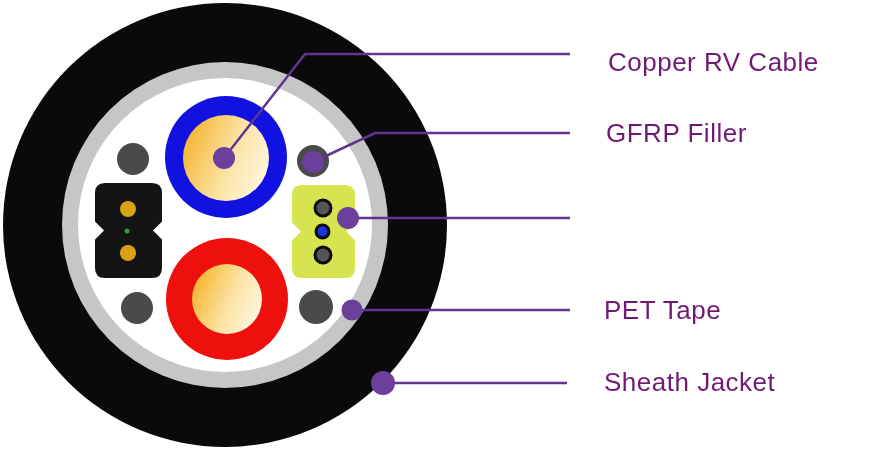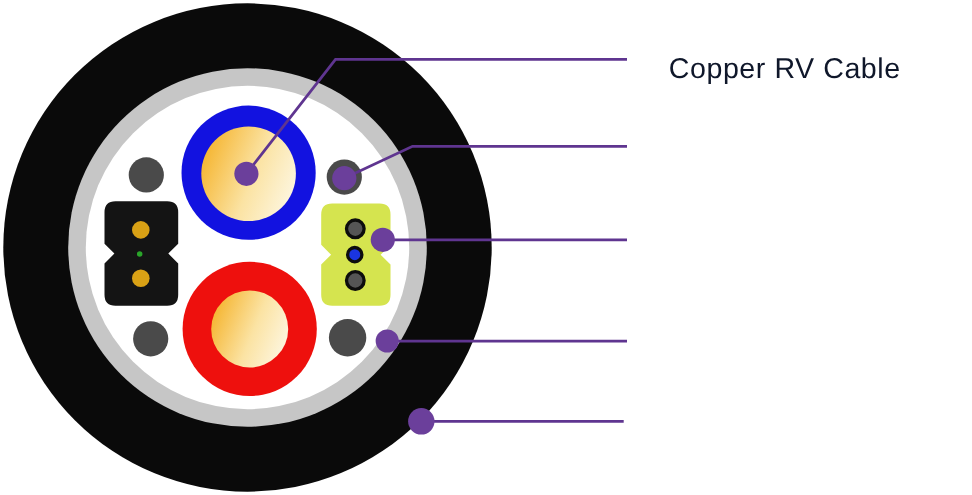--- a/index.html
+++ b/index.html
@@ -17,21 +17,21 @@
   }
   .stage svg {
     position: absolute;
     left: 0;
     top: 0;
   }
   .lbl {
     position: absolute;
     font-size: 26px;
     line-height: 32px;
-    color: #0f172a;
+    color: #701a75;
     letter-spacing: 0.5px;
     white-space: nowrap;
   }
   .lbl1 { left: 608px; top: 46px; }
   .lbl2 { left: 606px; top: 117px; }
   .lbl3 { left: 599px; top: 202px; }
   .lbl4 { left: 604px; top: 294px; }
   .lbl5 { left: 604px; top: 366px; }
 </style>
 </head>
@@ -82,14 +82,17 @@
     <path d="M383,383 H567" fill="none" stroke="#5f3590" stroke-width="2.5"></path>
 
     <circle cx="224" cy="158" r="11" fill="#6b3f9b"></circle>
     <circle cx="313" cy="162" r="11" fill="#6b3f9b"></circle>
     <circle cx="348" cy="218" r="11" fill="#6b3f9b"></circle>
     <circle cx="352" cy="310" r="10.5" fill="#6b3f9b"></circle>
     <circle cx="383" cy="383" r="12" fill="#6b3f9b"></circle>
   </svg>
 
   <div class="lbl lbl1">Copper RV Cable</div>
+  <div class="lbl lbl2">GFRP Filler</div>
+  <div class="lbl lbl4">PET Tape</div>
+  <div class="lbl lbl5">Sheath Jacket</div>
 
 </div>
 
 </body></html>

